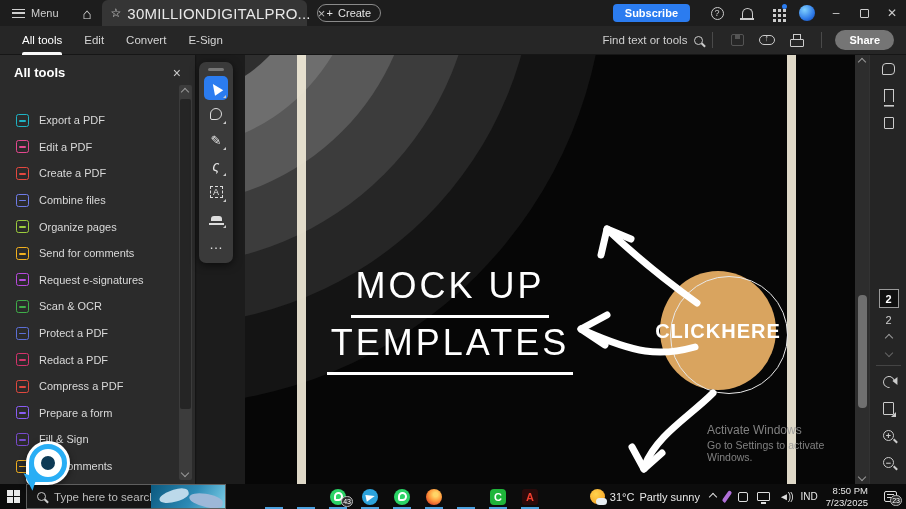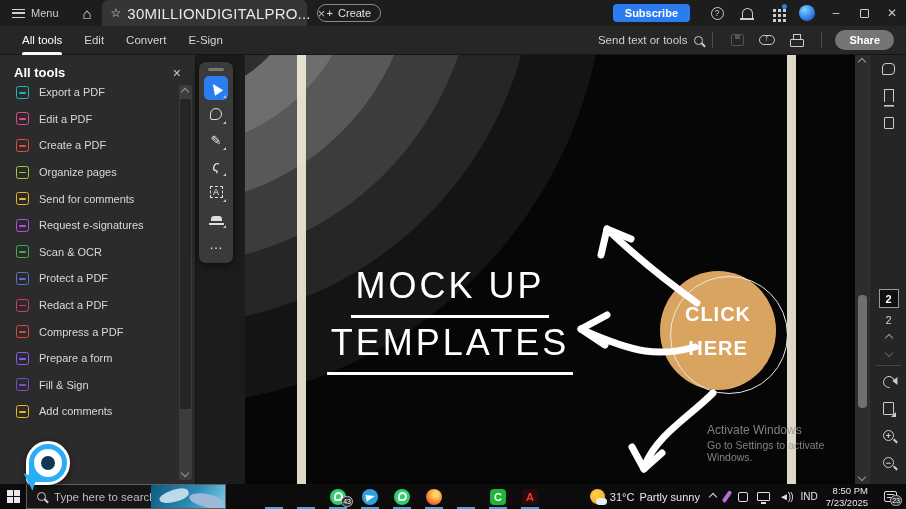--- a/index.html
+++ b/index.html
@@ -48,21 +48,21 @@
   .share-pill{background:#757575;color:#fff;font-size:11px;font-weight:bold;border-radius:11px;height:20px;display:flex;align-items:center;padding:0 14px;margin:0 12px 0 4px;}
 
   
   #main{position:absolute;left:0;top:55px;width:906px;height:429px;background:#1a1a1a;}
 
   
   #sidebar{position:absolute;left:0;top:0;width:196px;height:429px;background:#2b2b2b;border-right:1px solid #151515;}
   .sb-head{display:flex;align-items:center;justify-content:space-between;padding:10px 14px 6px 14px;}
   .sb-title{font-size:13px;font-weight:bold;color:#fff;}
   .sb-close{color:#ccc;font-size:14px;line-height:1;}
-  #sb-items{position:absolute;left:0;top:24px;right:18px;text-align:center;}
+  #sb-items{position:absolute;left:0;top:52px;right:18px;text-align:center;}
   .side-item{height:26.6px;display:flex;align-items:center;gap:10px;padding-left:16px;}
   .side-ic{width:13px;height:13px;border:1.6px solid;border-radius:2.5px;position:relative;flex:0 0 auto;}
   .side-ic span{position:absolute;left:2px;right:2px;top:5px;height:1.8px;border-radius:1px;}
   .side-lb{font-size:11px;color:#d9d9d9;white-space:nowrap;}
   #sb-scroll{position:absolute;right:3px;top:30px;bottom:4px;width:13px;background:#3c3c3c;border-radius:2px;}
   #sb-scroll .chev-up{position:absolute;top:4px;left:3px;}
   #sb-scroll .chev-dn{position:absolute;bottom:4px;left:3px;}
   #sb-thumb{position:absolute;left:1px;right:1px;top:14px;height:310px;background:#252525;border-radius:2px;}
   .chev{width:6px;height:6px;border-left:1.8px solid #999;border-bottom:1.8px solid #999;display:inline-block;}
   .chev.up{transform:rotate(135deg);}
@@ -89,21 +89,21 @@
   #viewer{position:absolute;left:197px;top:0;width:658px;height:429px;background:#1c1c1c;}
   #page{position:absolute;left:48px;top:0;width:610px;height:429px;background:#060606;overflow:hidden;}
   .wave{position:absolute;border-radius:50%;}
   .stripe{position:absolute;top:0;bottom:0;width:9px;background:#efe8d6;opacity:.93;z-index:2;}
   #doc-heading{position:absolute;left:0;right:60px;top:48px;text-align:center;z-index:3;color:#fff;}
   #doc-heading .l1{display:inline-block;font-size:33px;letter-spacing:2px;border-bottom:3px solid #fff;padding:0 6px 9px 6px;}
   #doc-heading .l2{display:inline-block;font-size:33px;letter-spacing:2px;border-bottom:3px solid #fff;padding:0 10px 9px 10px;margin-top:3px;}
   #doc-sub{position:absolute;left:30px;width:350px;top:210px;text-align:center;z-index:3;color:#fff;}
   #doc-sub .l1{display:inline-block;font-size:36px;letter-spacing:3px;border-bottom:3px solid #fff;padding:0 4px 8px 4px;}
   #doc-sub .l2{display:inline-block;font-size:36px;letter-spacing:3px;border-bottom:3px solid #fff;padding:0 4px 8px 4px;margin-top:4px;}
-  #cta{position:absolute;left:415px;top:216px;width:116px;height:119px;border-radius:50%;background:#d9a45f;z-index:3;display:flex;flex-direction:column;align-items:center;justify-content:center;color:#fff;font-weight:bold;font-size:20px;letter-spacing:1px;line-height:1.7;}
+  #cta{position:absolute;left:415px;top:216px;width:116px;height:119px;border-radius:50%;background:#d9a45f;z-index:3;display:flex;flex-direction:row;align-items:center;justify-content:center;color:#fff;font-weight:bold;font-size:20px;letter-spacing:1px;line-height:1.7;}
   #cta::after{content:'';position:absolute;left:10px;top:5px;width:116px;height:116px;border-radius:50%;border:1.4px solid #e8e8e8;z-index:-1;}
   #arrows{position:absolute;inset:0;z-index:4;pointer-events:none;}
   #watermark{position:absolute;left:462px;top:368px;z-index:5;color:#969696;opacity:.85;}
   #watermark .w1{font-size:12px;}
   #watermark .w2{font-size:10.5px;margin-top:2px;}
 
   
   #vscroll{position:absolute;left:855px;top:0;width:14px;height:429px;background:#2d2d2d;}
   #vscroll .chev-up{position:absolute;top:4px;left:4px;}
   #vscroll .chev-dn{position:absolute;bottom:4px;left:4px;}
@@ -214,21 +214,21 @@
       </div>
     <div class="win-ctl">✕</div>
   </div>
 
   <div id="toolbar">
     <div class="nav-tab active">All tools</div>
     <div class="nav-tab">Edit</div>
     <div class="nav-tab">Convert</div>
     <div class="nav-tab">E-Sign</div>
     <div class="spacer"></div>
-    <span class="find-lb">Send text or tools</span>
+    <span class="find-lb">Find text or tools</span>
     <span class="mag"></span>
     <span class="vsep"></span>
     <div class="tb-ic">
         <span class="ic-save"></span>
       </div>
     <div class="tb-ic">
         <span class="ic-cloud"></span>
       </div>
     <div class="tb-ic">
         <span class="ic-print"></span>
@@ -255,20 +255,26 @@
             <span class="side-ic" style="border-color: rgb(229, 72, 143);">
               <span style="background: rgb(229, 72, 143);"></span>
             </span>
             <span class="side-lb">Edit a PDF</span>
           </div>
           <div class="side-item">
             <span class="side-ic" style="border-color: rgb(229, 72, 63);">
               <span style="background: rgb(229, 72, 63);"></span>
             </span>
             <span class="side-lb">Create a PDF</span>
+          </div>
+          <div class="side-item">
+            <span class="side-ic" style="border-color: rgb(111, 124, 232);">
+              <span style="background: rgb(111, 124, 232);"></span>
+            </span>
+            <span class="side-lb">Combine files</span>
           </div>
           <div class="side-item">
             <span class="side-ic" style="border-color: rgb(156, 204, 60);">
               <span style="background: rgb(156, 204, 60);"></span>
             </span>
             <span class="side-lb">Organize pages</span>
           </div>
           <div class="side-item">
             <span class="side-ic" style="border-color: rgb(242, 176, 30);">
               <span style="background: rgb(242, 176, 30);"></span>

